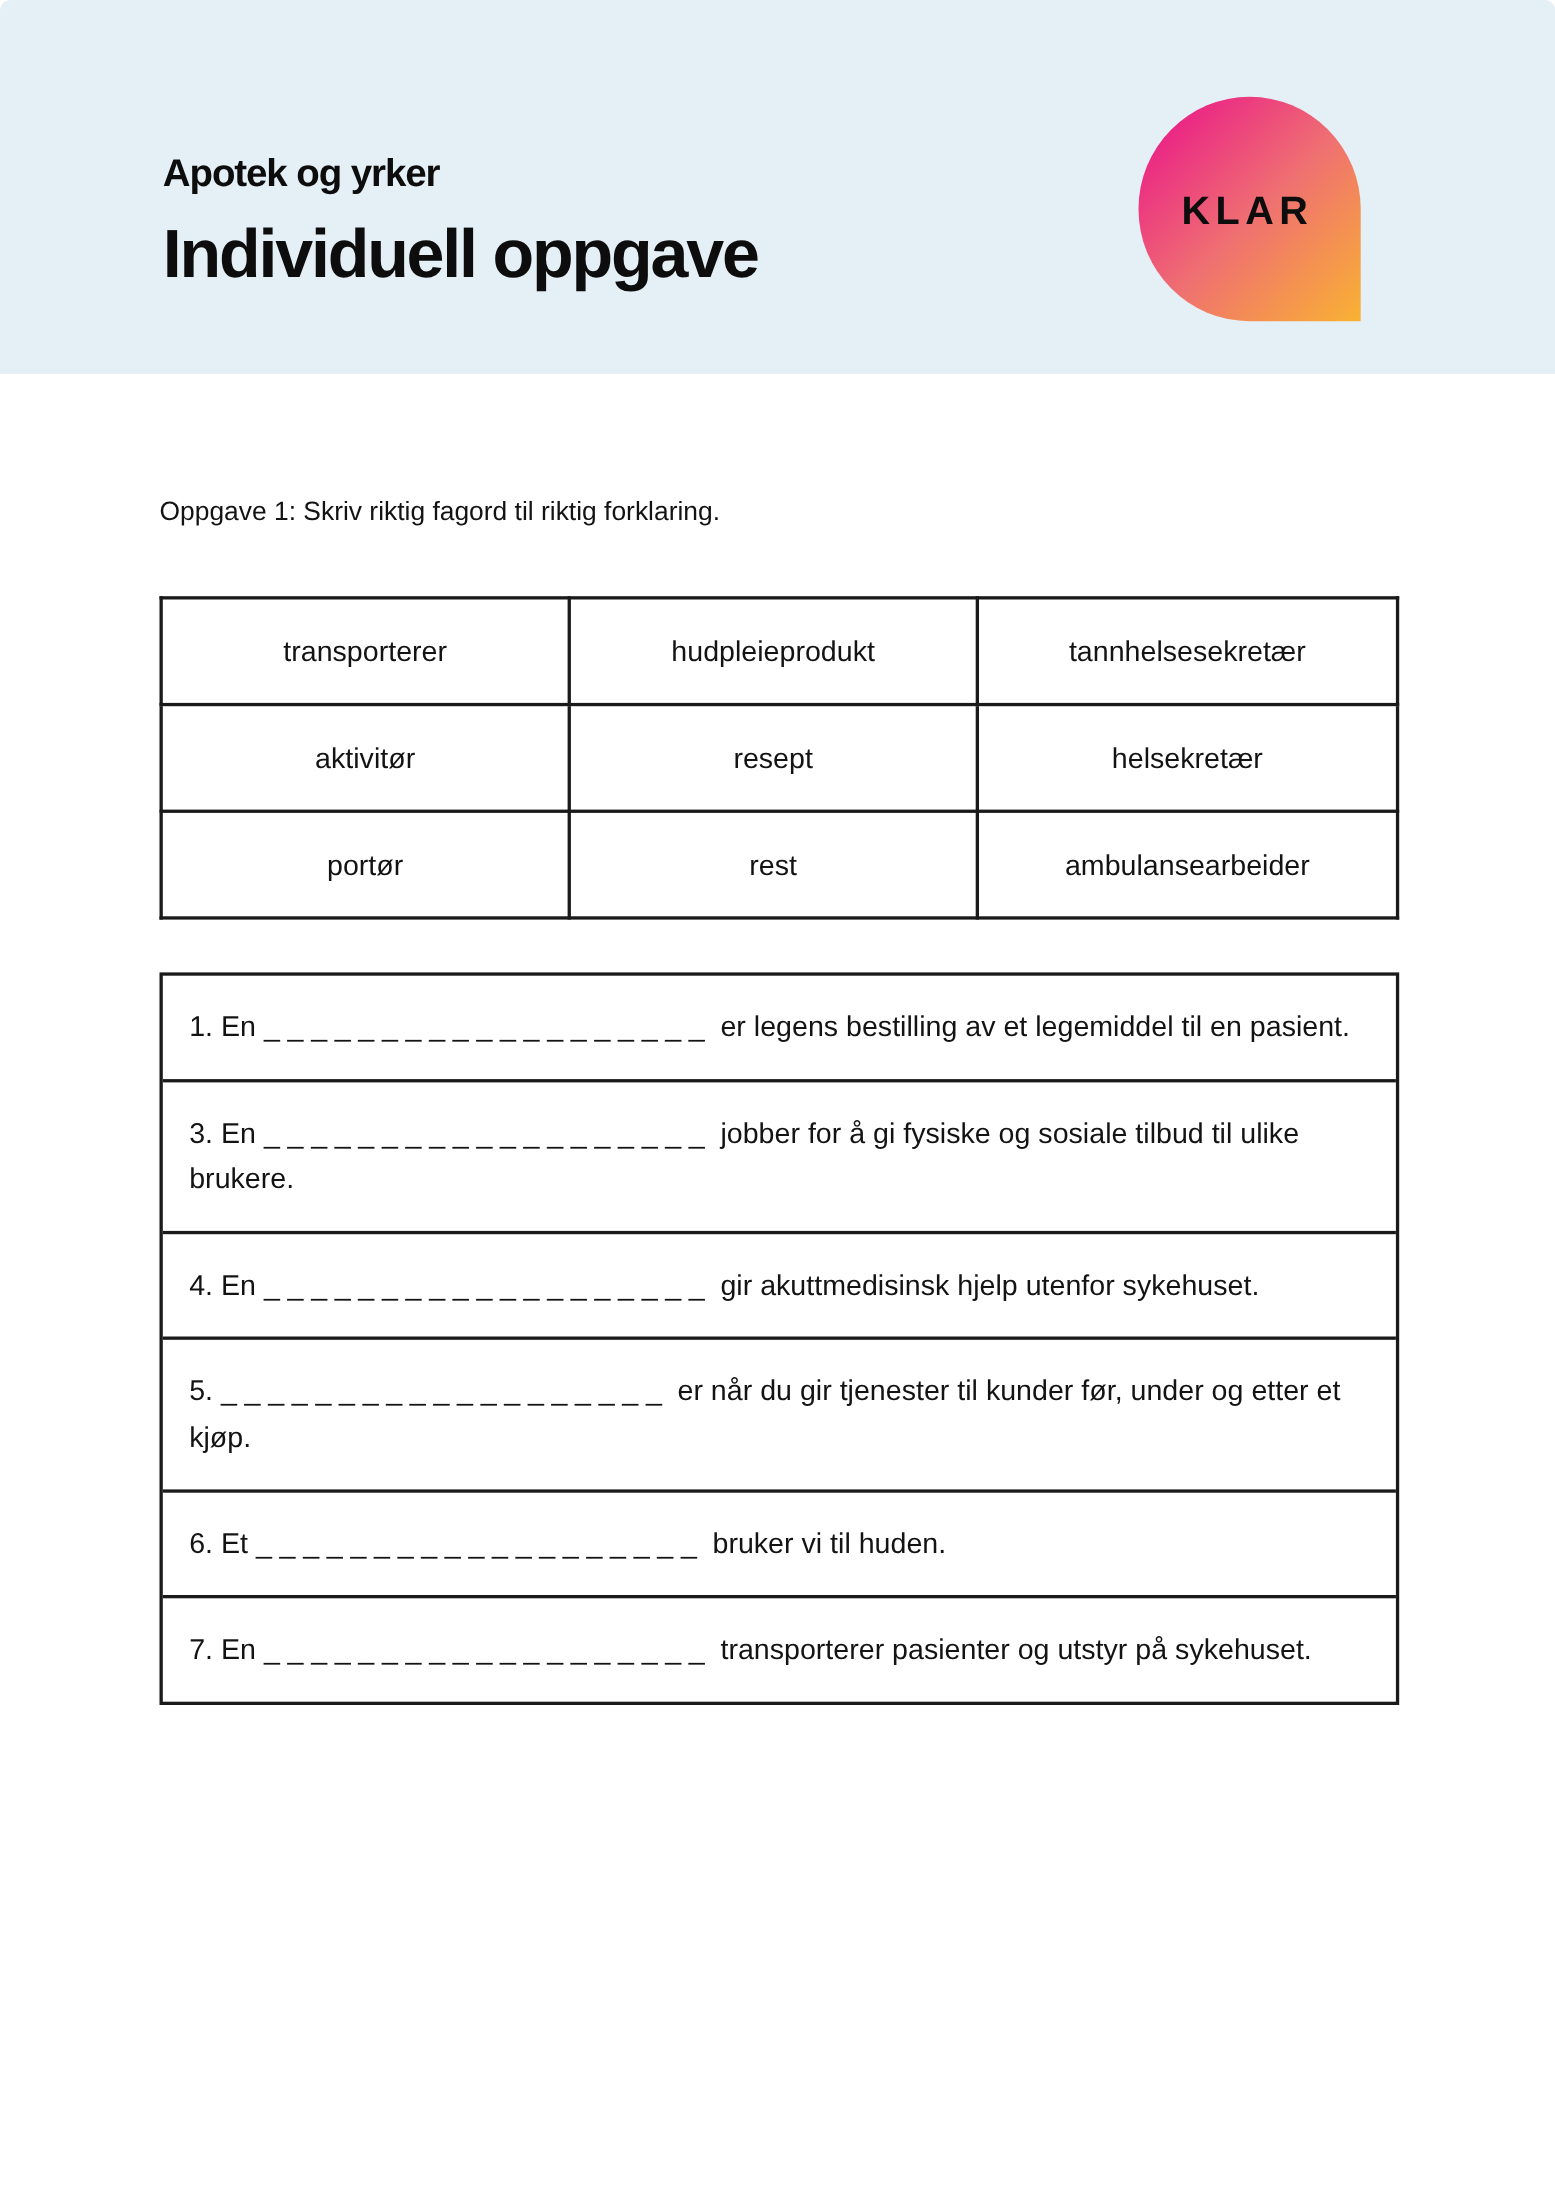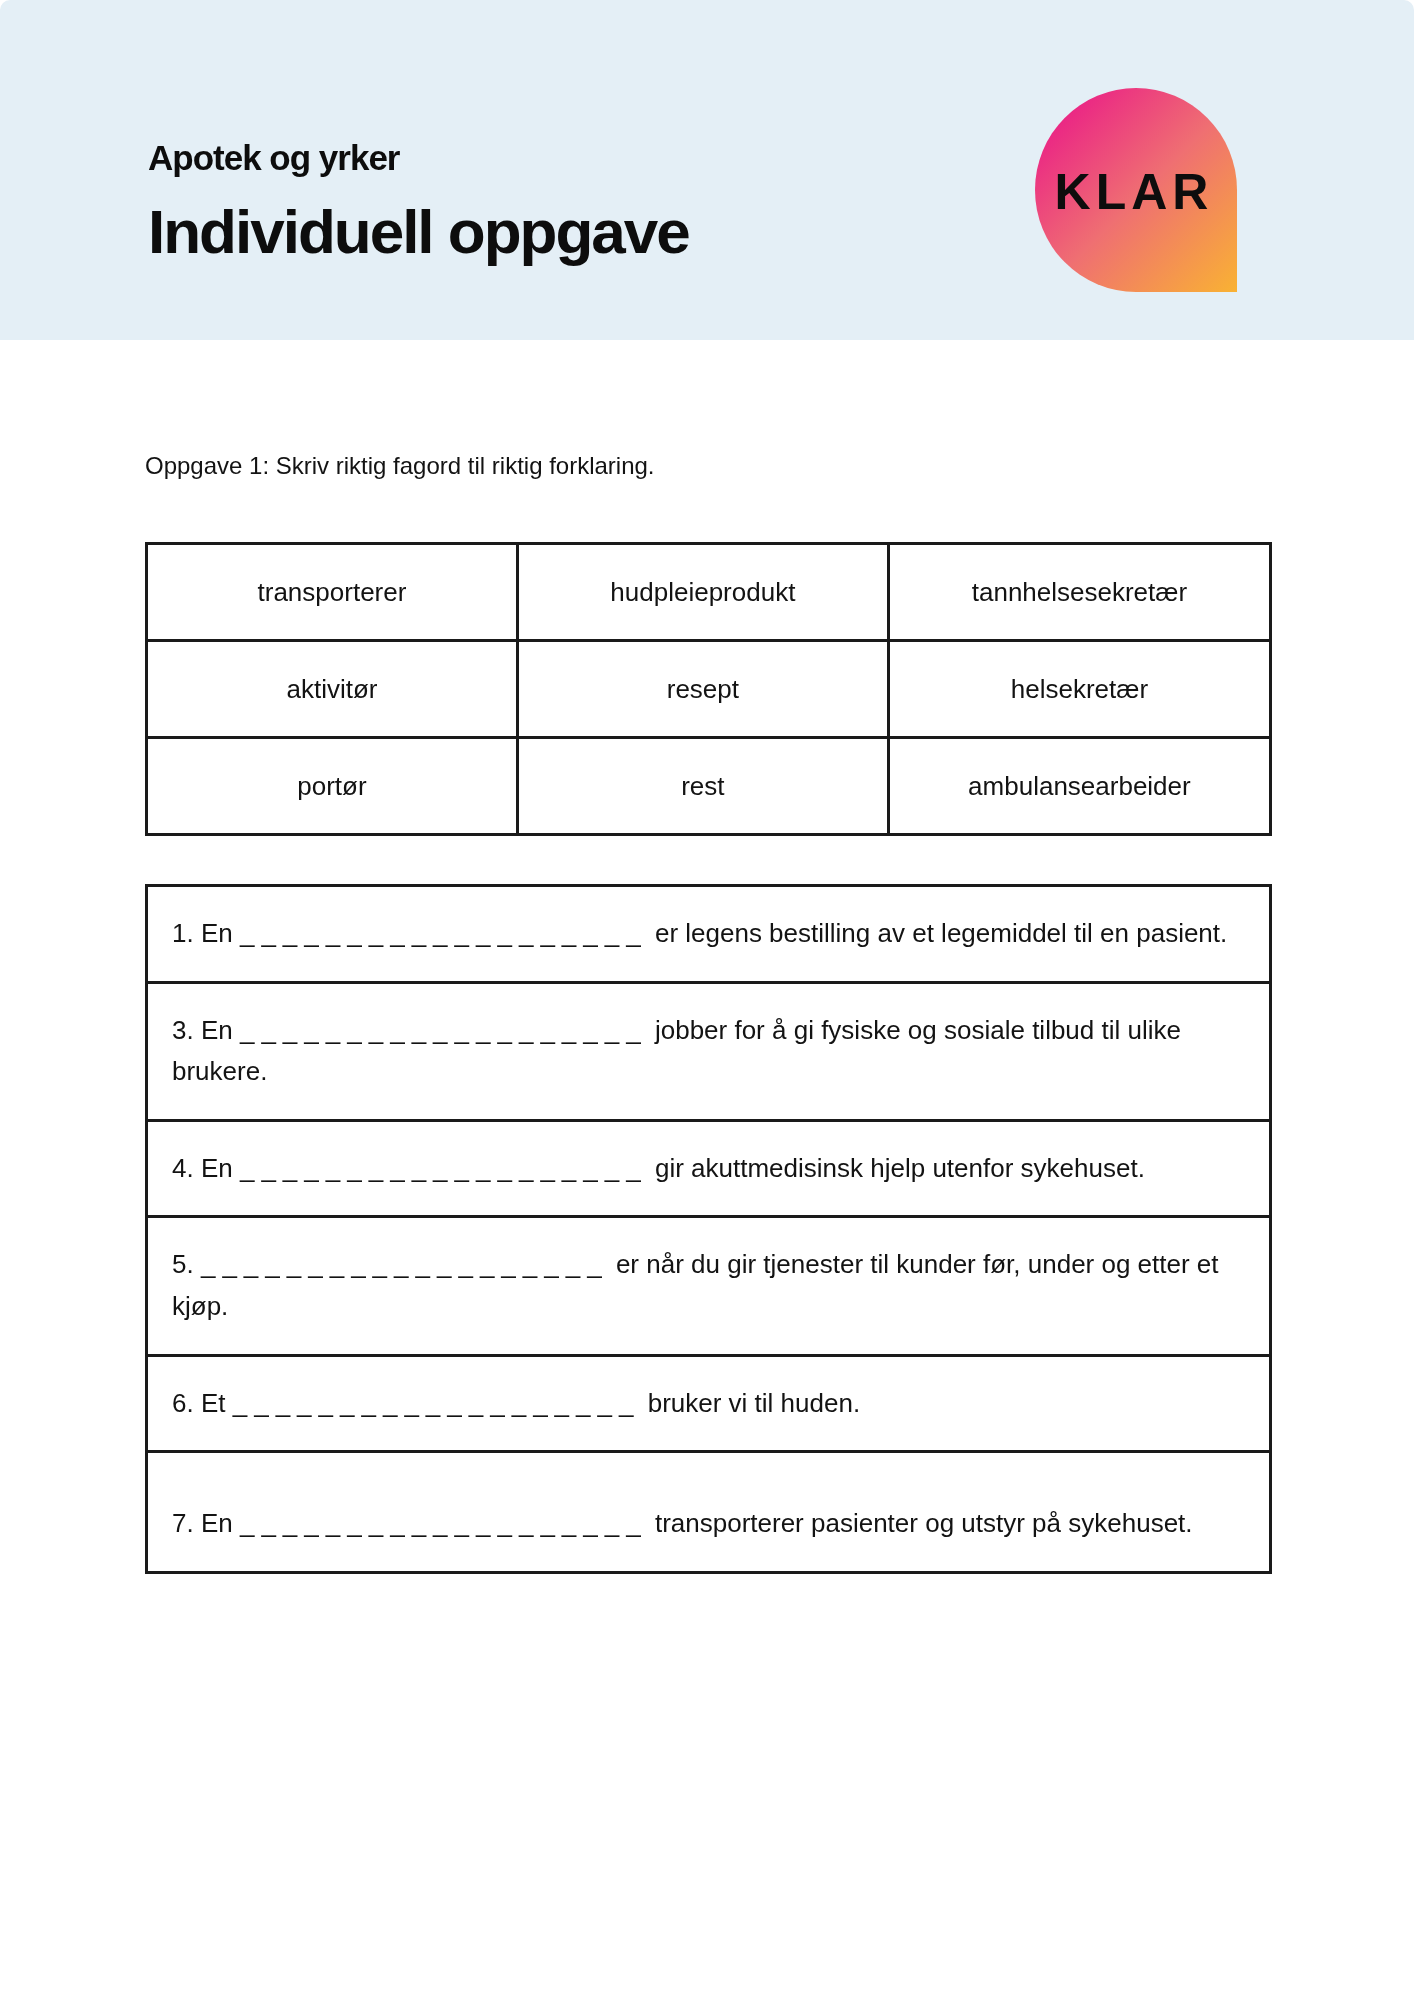--- a/index.html
+++ b/index.html
@@ -49,21 +49,21 @@
     top: 88px;
     width: 202px;
     height: 204px;
     background: linear-gradient(135deg, #e90c8b 0%, #ef6f72 52%, #f9b233 100%);
     border-radius: 52% 52% 0 52%;
     display: flex;
     align-items: center;
     justify-content: center;
   }
   .klar-logo-text {
-    font-size: 50px;
+    font-size: 36px;
     font-weight: bold;
     letter-spacing: 5px;
     color: #0d0d0d;
     transform: translate(-2px, 2px);
   }
 
   
   .main {
     padding: 112px 142px 0 145px;
   }
@@ -94,21 +94,21 @@
     margin-top: 48px;
     border: 3px solid #1a1a1a;
   }
   .question-row {
     border-bottom: 3px solid #1a1a1a;
     padding: 26px 24px;
     font-size: 26px;
     line-height: 1.6;
     color: #131313;
   }
-  .question-row:last-child { border-bottom: none; margin-top: 24px; }
+  .question-row:last-child { border-bottom: none; }
   .blank {
     letter-spacing: 7px;
     white-space: nowrap;
   }
 
   
   .footer {
     position: absolute;
     left: 145px;
     top: 1905px;

